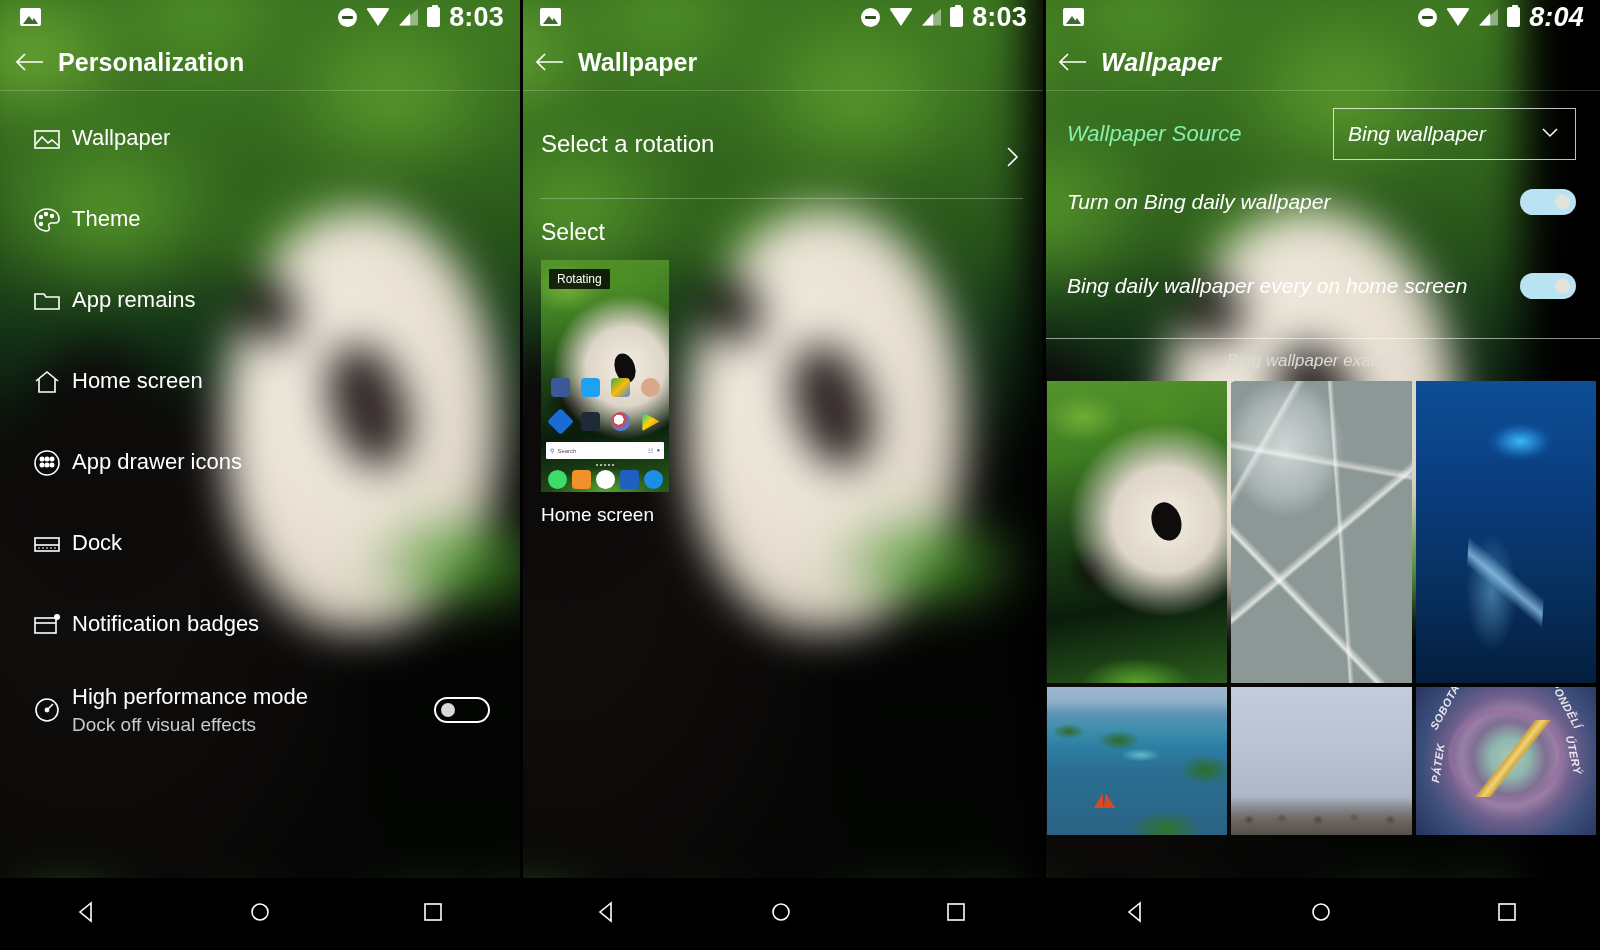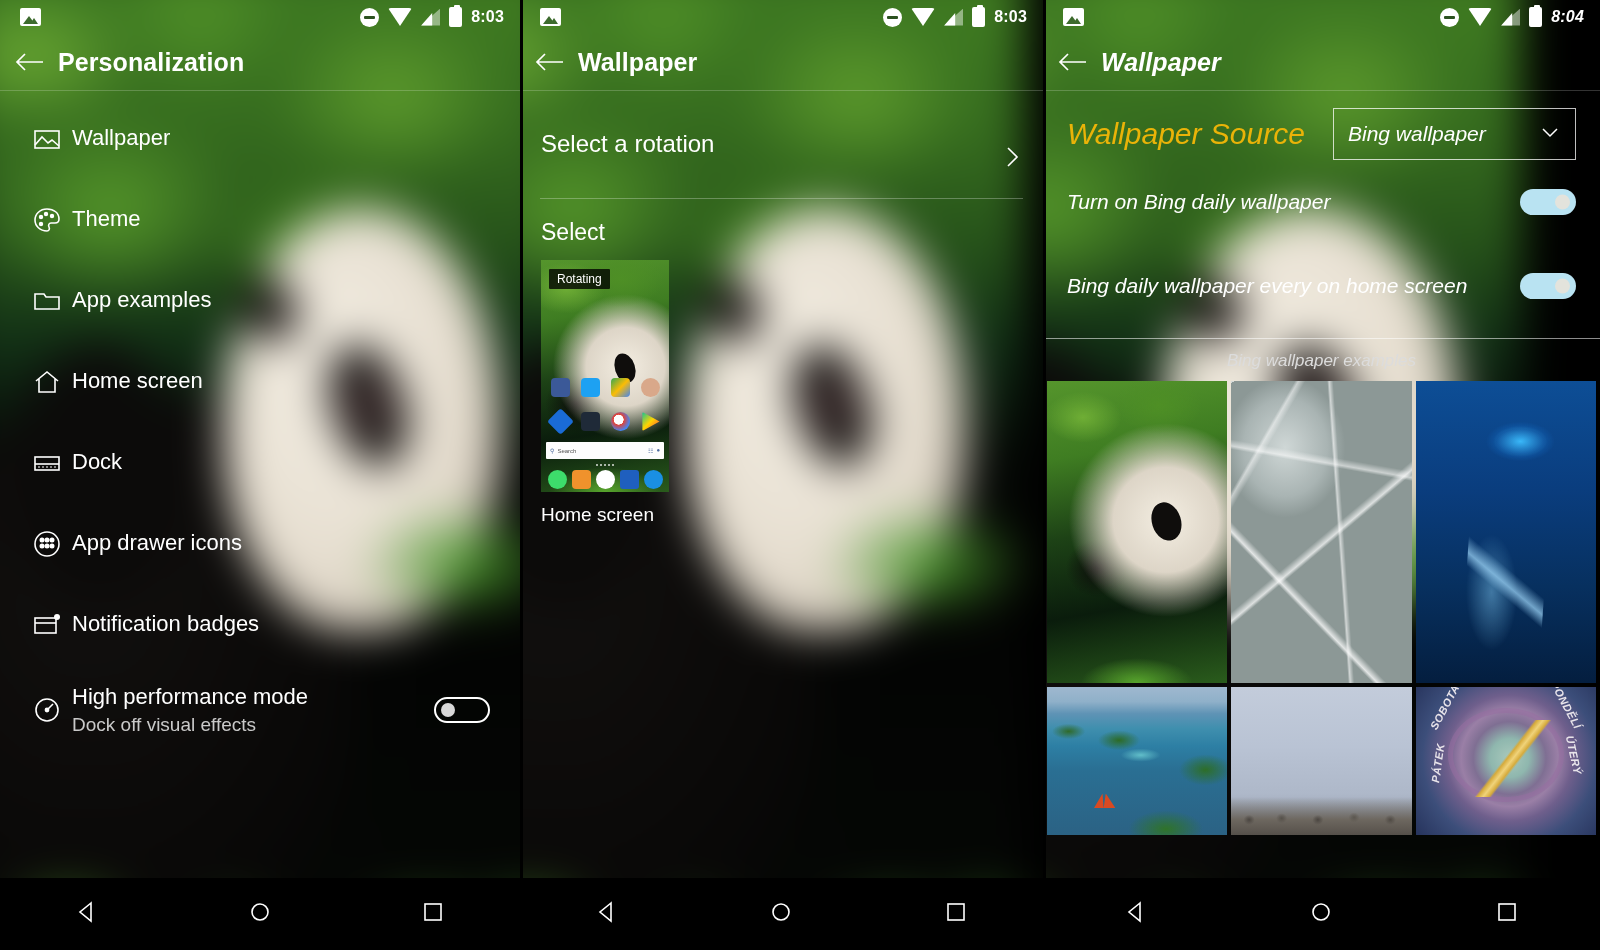--- a/index.html
+++ b/index.html
@@ -93,21 +93,21 @@
   .p3 .bg { transform: translateX(-118px); }
 
   
   .statusbar {
     position:absolute; top:0; left:0; right:0; height:34px;
     display:flex; align-items:center; z-index:20;
     color:#fff;
   }
   .sb-left { padding-left:20px; display:flex; align-items:center; }
   .sb-right { margin-left:auto; display:flex; align-items:center; gap:9px; padding-right:16px; }
-  .sb-time { font-size:16px; font-weight:600; letter-spacing:.2px; }
+  .sb-time { font-size:27px; font-weight:600; letter-spacing:.2px; }
 
   .ico-photo { width:21px; height:18px; position:relative; background:#fff; border-radius:2px; overflow:hidden; }
   .ico-photo::before { content:""; position:absolute; left:3px; bottom:2px; width:0; height:0;
       border-left:6px solid transparent; border-right:6px solid transparent; border-bottom:8px solid #3d6b2d; }
   .ico-photo::after { content:""; position:absolute; right:3px; bottom:2px; width:0; height:0;
       border-left:4px solid transparent; border-right:4px solid transparent; border-bottom:6px solid #3d6b2d; }
 
   .ico-dnd { width:19px; height:19px; border-radius:50%; background:#fff; position:relative; }
   .ico-dnd::after { content:""; position:absolute; left:4px; top:8px; width:11px; height:3px; background:#2c5220; border-radius:1px; }
 
@@ -179,21 +179,21 @@
   }
   .t-search .sq { font-size:6px; color:#4d6b9e; }
   .t-search .txt { font-size:6px; color:#555; margin-left:3px; }
   .t-search .right { margin-left:auto; display:flex; gap:3px; font-size:6px; color:#4d6b9e; }
   .t-dots { position:absolute; left:0; right:0; display:flex; justify-content:center; gap:2px; z-index:3; }
   .t-dots i { width:2px; height:2px; background:rgba(255,255,255,.85); border-radius:50%; }
 
   
   .p3-body { position:absolute; top:98px; left:0; right:0; z-index:20; }
   .src-row { display:flex; align-items:center; padding:10px 24px 0 24px; }
-  .src-label { color:#eab308; font-size:30px; }
+  .src-label { color:#86efac; font-size:22px; }
   .dropdown {
     margin-left:auto; width:243px; height:52px; border:1px solid rgba(255,255,255,.75);
     display:flex; align-items:center; padding:0 14px; cursor:pointer;
   }
   .dropdown .dd-val { color:#fff; font-size:21px; }
   .dropdown .dd-chev { margin-left:auto; }
   .dd-chev svg { width:22px; height:22px; }
 
   .p3-toggle-row { display:flex; align-items:center; padding:0 24px; height:84px; }
   .p3-toggle-row .lbl { color:#fff; font-size:21px; }
@@ -386,47 +386,32 @@
           </div>
       </div>
 
       <div class="menu-item">
         <div class="m-ico">
           <svg viewBox="0 0 30 30" fill="none" stroke="#fff" stroke-width="1.6">
               <path d="M3 8 H12 L14 11 H27 V23 H3 Z"></path>
             </svg>
         </div>
         <div class="m-text">
-            <div class="m-label">App examples</div>
+            <div class="m-label">App remains</div>
           </div>
       </div>
 
       <div class="menu-item">
         <div class="m-ico">
           <svg viewBox="0 0 30 30" fill="none" stroke="#fff" stroke-width="1.6">
               <path d="M4 14 L15 5 L26 14 M7 12 V25 H23 V12"></path>
             </svg>
         </div>
         <div class="m-text">
             <div class="m-label">Home screen</div>
-          </div>
-      </div>
-
-      <div class="menu-item">
-        <div class="m-ico">
-          <svg viewBox="0 0 30 30" fill="none" stroke="#fff" stroke-width="1.6">
-            <rect x="3" y="9" width="24" height="13"></rect>
-              <path d="M3 16 H27"></path>
-            <g stroke-width="1.2">
-                <path d="M6 19 H8 M10 19 H12 M14 19 H16 M18 19 H20 M22 19 H24"></path>
-              </g>
-          </svg>
-        </div>
-        <div class="m-text">
-            <div class="m-label">Dock</div>
           </div>
       </div>
 
       <div class="menu-item">
         <div class="m-ico">
           <svg viewBox="0 0 30 30" fill="none" stroke="#fff" stroke-width="1.6">
             <circle cx="15" cy="15" r="12"></circle>
             <g fill="#fff">
                 <circle cx="10" cy="11" r="1.7"></circle>
                 <circle cx="15" cy="11" r="1.7"></circle>
@@ -438,20 +423,35 @@
           </svg>
         </div>
         <div class="m-text">
             <div class="m-label">App drawer icons</div>
           </div>
       </div>
 
       <div class="menu-item">
         <div class="m-ico">
           <svg viewBox="0 0 30 30" fill="none" stroke="#fff" stroke-width="1.6">
+            <rect x="3" y="9" width="24" height="13"></rect>
+              <path d="M3 16 H27"></path>
+            <g stroke-width="1.2">
+                <path d="M6 19 H8 M10 19 H12 M14 19 H16 M18 19 H20 M22 19 H24"></path>
+              </g>
+          </svg>
+        </div>
+        <div class="m-text">
+            <div class="m-label">Dock</div>
+          </div>
+      </div>
+
+      <div class="menu-item">
+        <div class="m-ico">
+          <svg viewBox="0 0 30 30" fill="none" stroke="#fff" stroke-width="1.6">
             <rect x="3" y="8" width="21" height="15"></rect>
               <path d="M3 13 H24"></path>
               <circle cx="25" cy="7" r="3" fill="#fff" stroke="none"></circle>
           </svg>
         </div>
         <div class="m-text">
             <div class="m-label">Notification badges</div>
           </div>
       </div>
 

